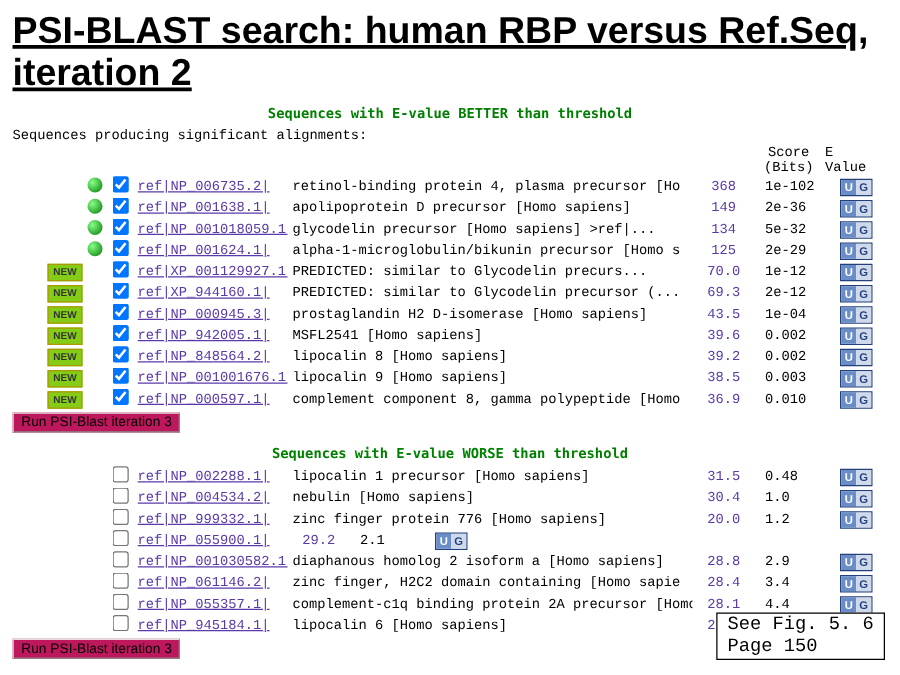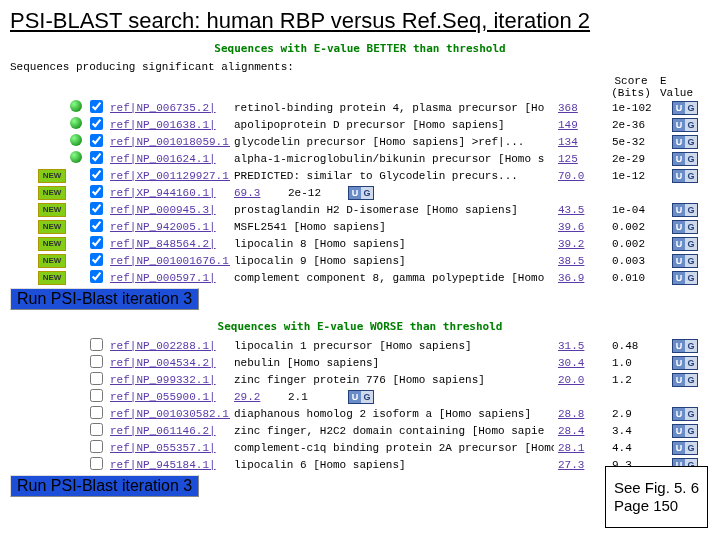--- a/index.html
+++ b/index.html
@@ -6,25 +6,25 @@
     margin: 0;
     font-family: Arial, Helvetica, sans-serif;
     font-size: 11px;
     color: #000;
     width: 720px;
     height: 540px;
     position: relative;
     background: #fff;
   }
   .title {
-    font-size: 22px;
+    font-size: 30px;
     font-family: Arial, sans-serif;
     padding: 8px 10px 4px 10px;
     text-decoration: underline;
-    font-weight: normal;
+    font-weight: bold;
   }
   .section-header {
     color: #008000;
     font-family: Verdana, monospace;
     font-weight: bold;
     font-size: 11px;
     text-align: center;
     padding: 4px 12px;
   }
   .subhead {
@@ -82,22 +82,21 @@
   }
   .desc {
     flex: 1;
     white-space: nowrap;
     overflow: hidden;
     padding-right: 6px;
   }
   .score {
     width: 42px; flex: 0 0 42px;
     color: #5a3aa8;
-    text-decoration: underline;
-    text-align: left;
+    text-align: center;
     padding-right: 8px;
   }
   .evalue {
     width: 50px; flex: 0 0 50px;
     text-align: left;
     padding-right: 6px;
   }
   .ug {
     width: 38px; flex: 0 0 38px;
   }
@@ -107,36 +106,36 @@
     height: 12px;
     font-size: 9px;
     font-weight: bold;
     font-family: Arial, sans-serif;
   }
   .ug-badge .u { background:#6a8cc7; color:#fff; width:12px; text-align:center; line-height:12px;}
   .ug-badge .g { background:#cfd9ec; color:#23407a; width:12px; text-align:center; line-height:12px;}
   .run-btn-wrap { padding: 2px 10px 6px 10px; }
   .run-btn {
     font-family: Arial, sans-serif;
-    font-size: 16px;
-    background: #1d4ed8;
+    font-size: 11px;
+    background: #be185d;
     border: 1px solid #888;
     border-top-color:#ddd; border-left-color:#ddd;
     padding: 1px 6px;
     text-align: center;
   }
   .footnote {
     position: absolute;
     right: 12px;
     bottom: 12px;
     border: 1px solid #000;
     background: #fff;
     font-size: 15px;
-    font-family: Liberation Sans, sans-serif;
-    padding: 12px 8px;
+    font-family: Liberation Mono, monospace;
+    padding: 0 8px;
     line-height: 1.2;
   }
 </style>
 </head>
 <body>
 
 <div class="title">PSI-BLAST search: human RBP versus Ref.Seq, iteration 2</div>
 
 <div class="section-header">Sequences with E-value BETTER than threshold</div>
 
@@ -217,20 +216,21 @@
       <span class="ug"><span class="ug-badge">
           <span class="u">U</span>
           <span class="g">G</span>
         </span></span>
     </div>
     <div class="row">
       <span class="new-slot"><span class="new-badge">NEW</span></span>
       <span class="dot-slot"></span>
       <span class="cb-slot"><input type="checkbox" checked="" style=""></span>
       <a class="acc">ref|XP_944160.1|</a>
+      <span class="desc">PREDICTED: similar to Glycodelin precursor (...</span>
       <a class="score">69.3</a>
       <span class="evalue">2e-12</span>
       <span class="ug"><span class="ug-badge">
           <span class="u">U</span>
           <span class="g">G</span>
         </span></span>
     </div>
     <div class="row">
       <span class="new-slot"><span class="new-badge">NEW</span></span>
       <span class="dot-slot"></span>

